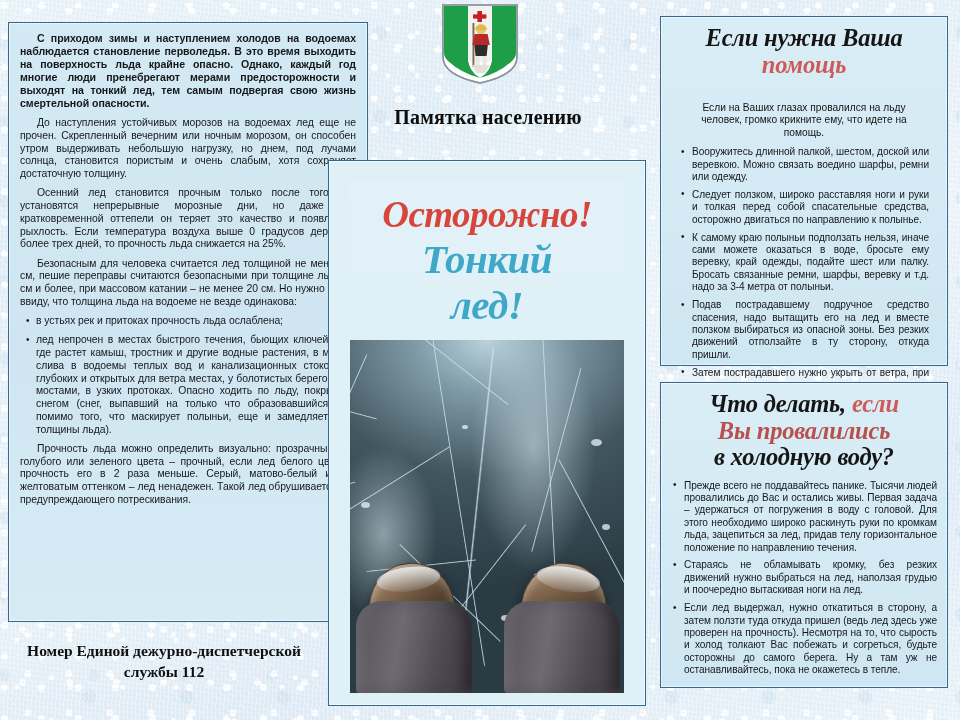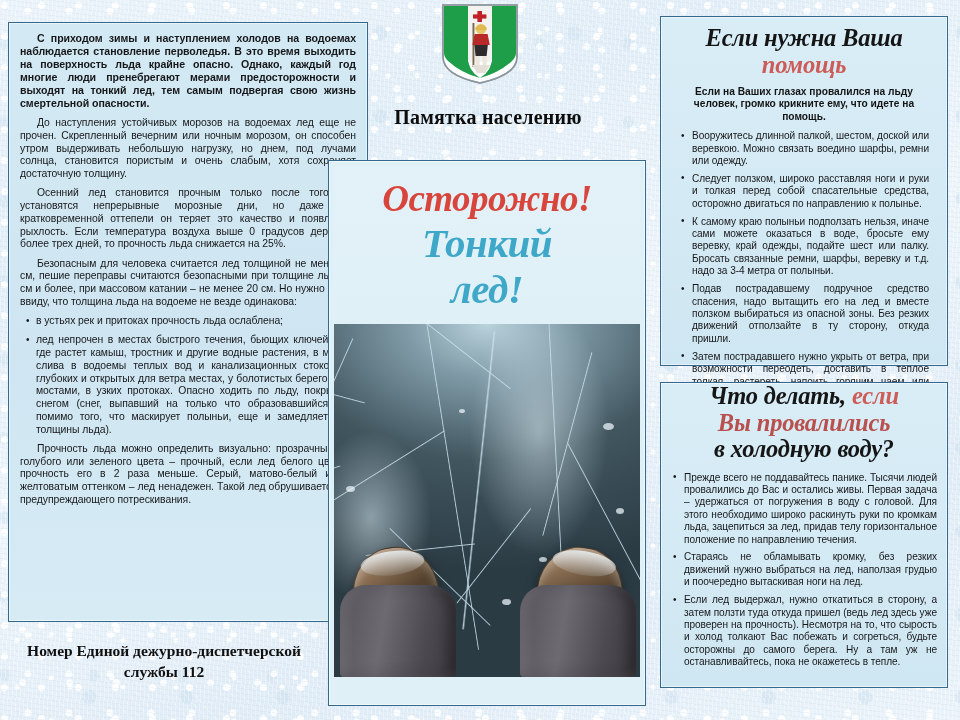--- a/index.html
+++ b/index.html
@@ -103,21 +103,21 @@
     font-family: "Liberation Serif", serif;
     font-weight: bold;
     font-size: 20px;
     color: #0d0d0d;
     letter-spacing: 0.2px;
   }
 
   #center-panel {
     left: 328px; top: 160px;
     width: 318px; height: 546px;
-    padding: 5px;
+    padding: 21px;
     background: #dff0f7;
   }
 
   #warning-heading {
     text-align: center;
     font-family: "Liberation Serif", serif;
     font-style: italic;
     font-weight: bold;
     padding: 12px 0 6px;
     background: linear-gradient(180deg, #e3f2f8 0%, #dff0f7 100%);
@@ -198,44 +198,44 @@
   
   #right-panel-help {
     left: 660px; top: 16px;
     width: 288px; height: 350px;
     padding: 8px 18px;
     background: linear-gradient(180deg, #d9edf6 0%, #cfe7f2 100%);
   }
   #right-panel-fell {
     left: 660px; top: 382px;
     width: 288px; height: 306px;
-    padding: 0 10px;
+    padding: 8px 10px;
     background: linear-gradient(180deg, #d9edf6 0%, #cfe7f2 100%);
   }
 
   .rp-title {
     text-align: center;
     font-family: "Liberation Serif", serif;
     font-style: italic;
     font-weight: bold;
     font-size: 24.5px;
     line-height: 26.5px;
     color: #151515;
     letter-spacing: -0.2px;
   }
   .rp-title .accent { color: #cd5b58; }
   .rp-title .accent-dark { color: #b9504d; }
 
   .rp-intro {
     text-align: center;
     font-size: 10.2px;
-    font-weight: bold;
+    font-weight: normal;
     line-height: 12.4px;
     color: #141414;
-    margin: 8px 2px 7px;
+    margin: 24px 2px 7px;
   }
 
   .rp-list { list-style: none; }
   .rp-list li {
     position: relative;
     padding-left: 13px;
     font-size: 10.1px;
     line-height: 12.4px;
     text-align: justify;
     color: #16171a;

